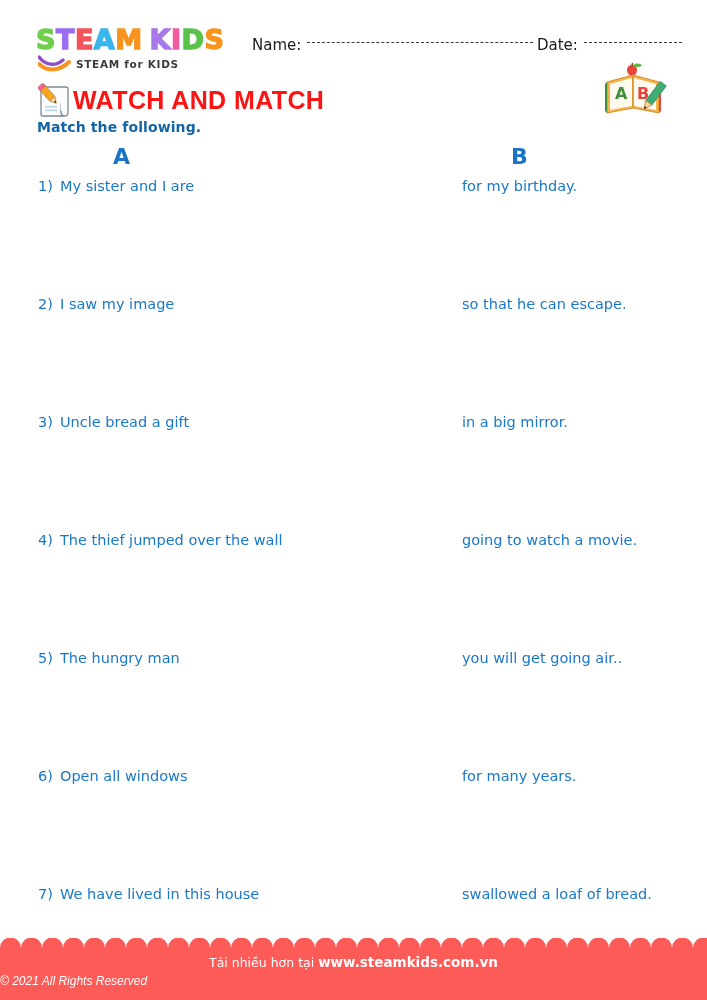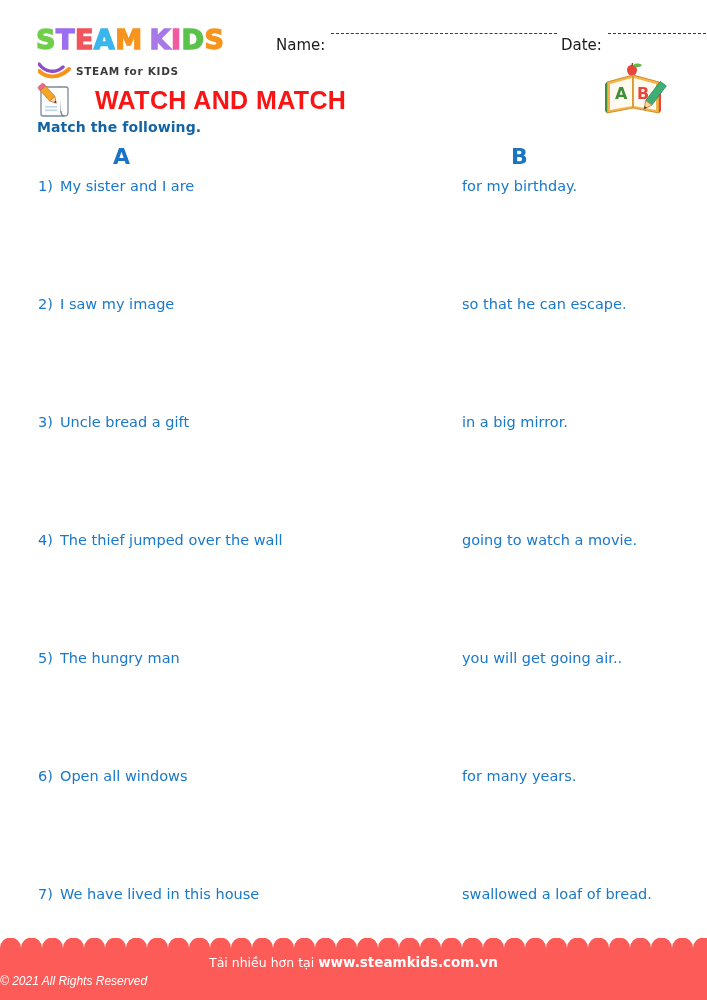--- a/index.html
+++ b/index.html
@@ -38,21 +38,21 @@
     line-height: 28px;
     white-space: nowrap;
     -webkit-text-stroke: 1.4px currentColor;
   }
   .logo-word span { display: inline-block; }
   .logo-gap { width: 7px; }
 
   .logo-sub-row {
     display: flex;
     align-items: center;
-    margin-top: 8px;
+    margin-top: 1px;
     margin-left: 2px;
   }
   .swoosh {
     position: relative;
     width: 34px;
     height: 17px;
     flex: none;
     margin-right: 4px;
   }
   .swoosh svg { display: block; }
@@ -63,23 +63,22 @@
     color: #3b3b3b;
     letter-spacing: 0.7px;
     white-space: nowrap;
   }
 
   .field-row {
     position: absolute;
     top: 36px;
     left: 252px;
     display: flex;
-    align-items: flex-start;
+    align-items: center;
     width: 430px;
-    margin-left: 24px;
   }
   .field-label {
     font-family: "DejaVu Sans", sans-serif;
     font-size: 15px;
     color: #1b1b1b;
     white-space: nowrap;
   }
   .dotline {
     border-bottom: 1.6px dashed #3a3a3a;
     margin: 0 4px 0 6px;
@@ -97,21 +96,21 @@
     display: flex;
     align-items: center;
   }
   .notepad-icon { width: 42px; height: 40px; flex: none; }
   .worksheet-title {
     font-family: "Liberation Sans", sans-serif;
     font-weight: bold;
     font-size: 25px;
     color: #fb1414;
     letter-spacing: 0.4px;
-    margin-left: 23px;
+    margin-left: 1px;
     white-space: nowrap;
   }
 
   .subtitle {
     position: absolute;
     top: 119px;
     left: 37px;
     font-family: "DejaVu Sans", sans-serif;
     font-weight: bold;
     font-size: 14px;

